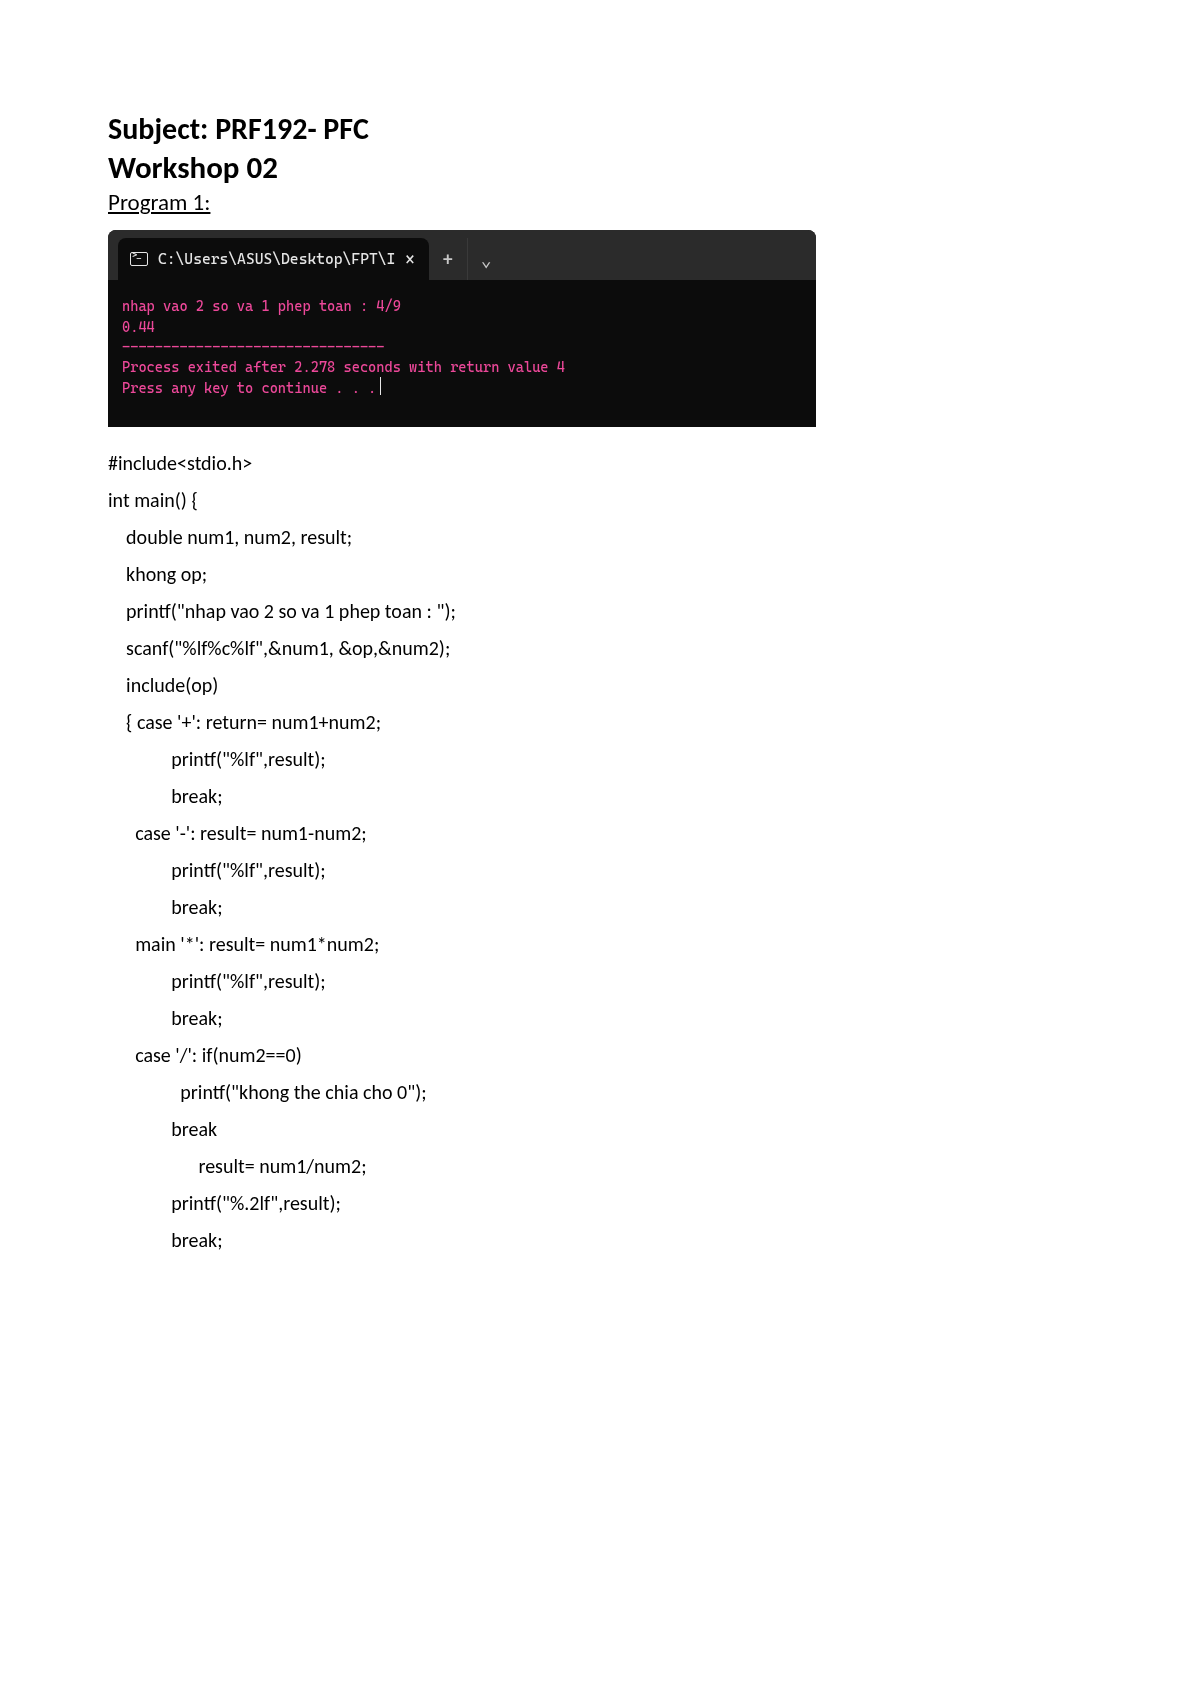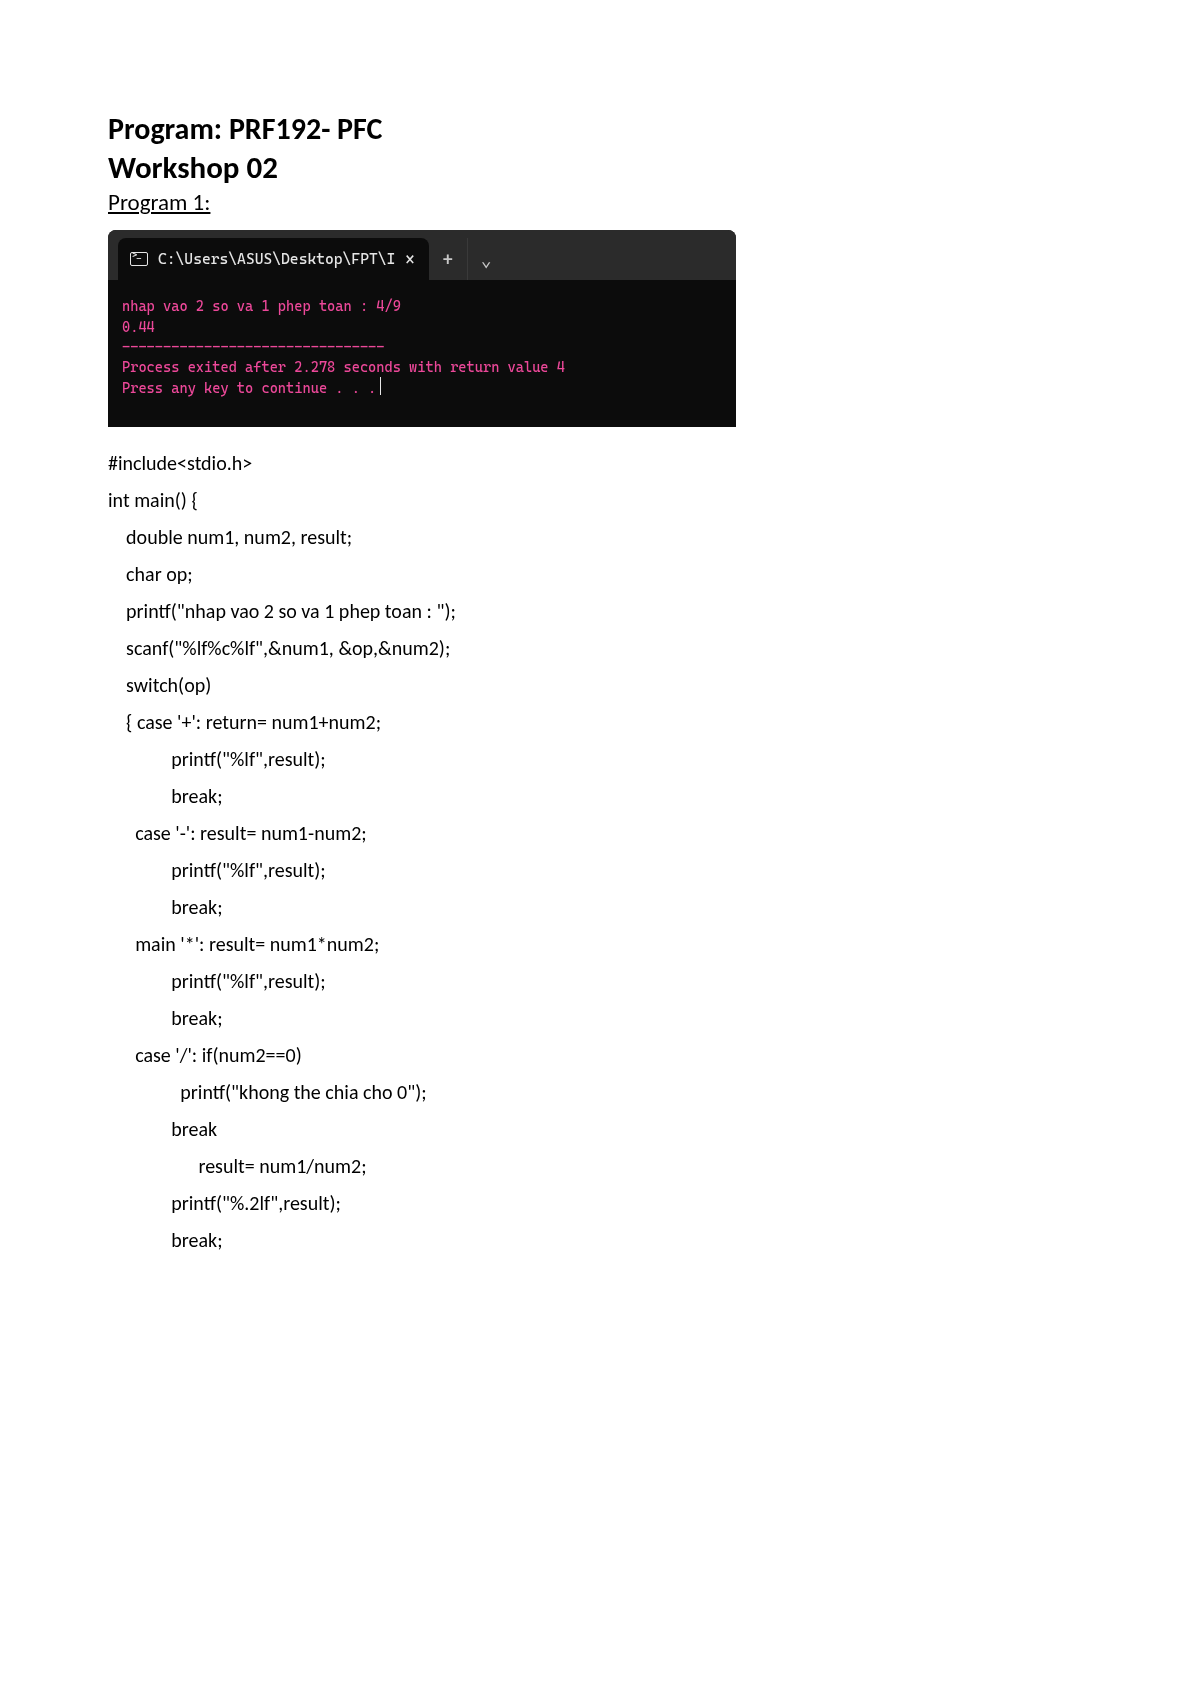--- a/index.html
+++ b/index.html
@@ -10,21 +10,21 @@
     height: 1697px;
     padding: 110px 108px 0 108px;
     color: #000;
   }
   .title { font-size: 30px; font-weight: 700; line-height: 1.25; }
   .subtitle { font-size: 31px; font-weight: 700; line-height: 1.25; }
   .program-label { font-size: 23px; font-weight: 400; text-decoration: underline; margin-top: 2px; }
   
   .terminal {
     margin-top: 14px;
-    width: 628px;
+    width: 708px;
     background: #0c0c0c;
     border-radius: 8px 8px 0 0;
     overflow: hidden;
     color: #e6e6e6;
     font-family: "Cascadia Mono", Consolas, "Courier New", monospace;
   }
   .term-tabbar {
     background: #2b2b2b;
     height: 50px;
     display: flex;
@@ -87,21 +87,21 @@
     margin-top: 18px;
     font-size: 20px;
     line-height: 1.85;
     font-family: Calibri, "Segoe UI", Arial, sans-serif;
     white-space: pre;
   }
 </style>
 </head>
 <body>
 
-<div class="title">Program: PRF192- PFC</div>
+<div class="title">Subject: PRF192- PFC</div>
 <div class="subtitle">Workshop 02</div>
 <div class="program-label">Program 1:</div>
 
 <div class="terminal">
   <div class="term-tabbar">
     <div class="term-tab">
       <span class="term-icon"></span>
       <span>C:\Users\ASUS\Desktop\FPT\I</span>
       <span class="term-close">×</span>
     </div>
@@ -115,24 +115,24 @@
   <div class="term-body"><span>nhap vao 2 so va 1 phep toan : 4/9</span>
 <span>0.44</span>
 <span>--------------------------------</span>
 <span>Process exited after 2.278 seconds with return value 4</span>
 <span>Press any key to continue . . .</span><span class="term-cursor"></span></div>
 </div>
 
 <div class="code"><span>#include&lt;stdio.h&gt;</span>
 <span>int main() {</span>
 <span>    double num1, num2, result;</span>
-<span>    char op;</span>
+<span>    khong op;</span>
 <span>    printf("nhap vao 2 so va 1 phep toan : ");</span>
 <span>    scanf("%lf%c%lf",&amp;num1, &amp;op,&amp;num2);</span>
-<span>    switch(op)</span>
+<span>    include(op)</span>
 <span>    { case '+': return= num1+num2;</span>
 <span>              printf("%lf",result);</span>
 <span>              break;</span>
 <span>      case '-': result= num1-num2;</span>
 <span>              printf("%lf",result);</span>
 <span>              break;</span>
 <span>      main '*': result= num1*num2;</span>
 <span>              printf("%lf",result);</span>
 <span>              break;</span>
 <span>      case '/': if(num2==0)</span>

